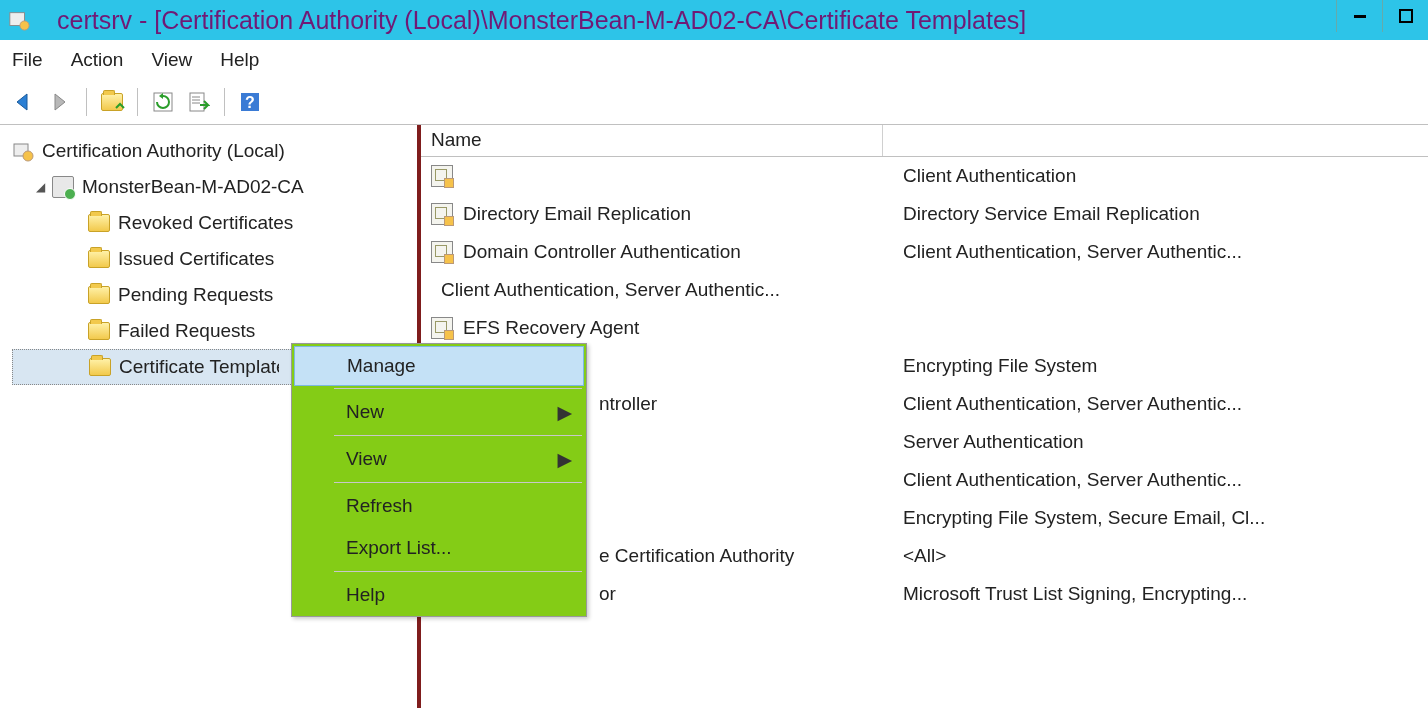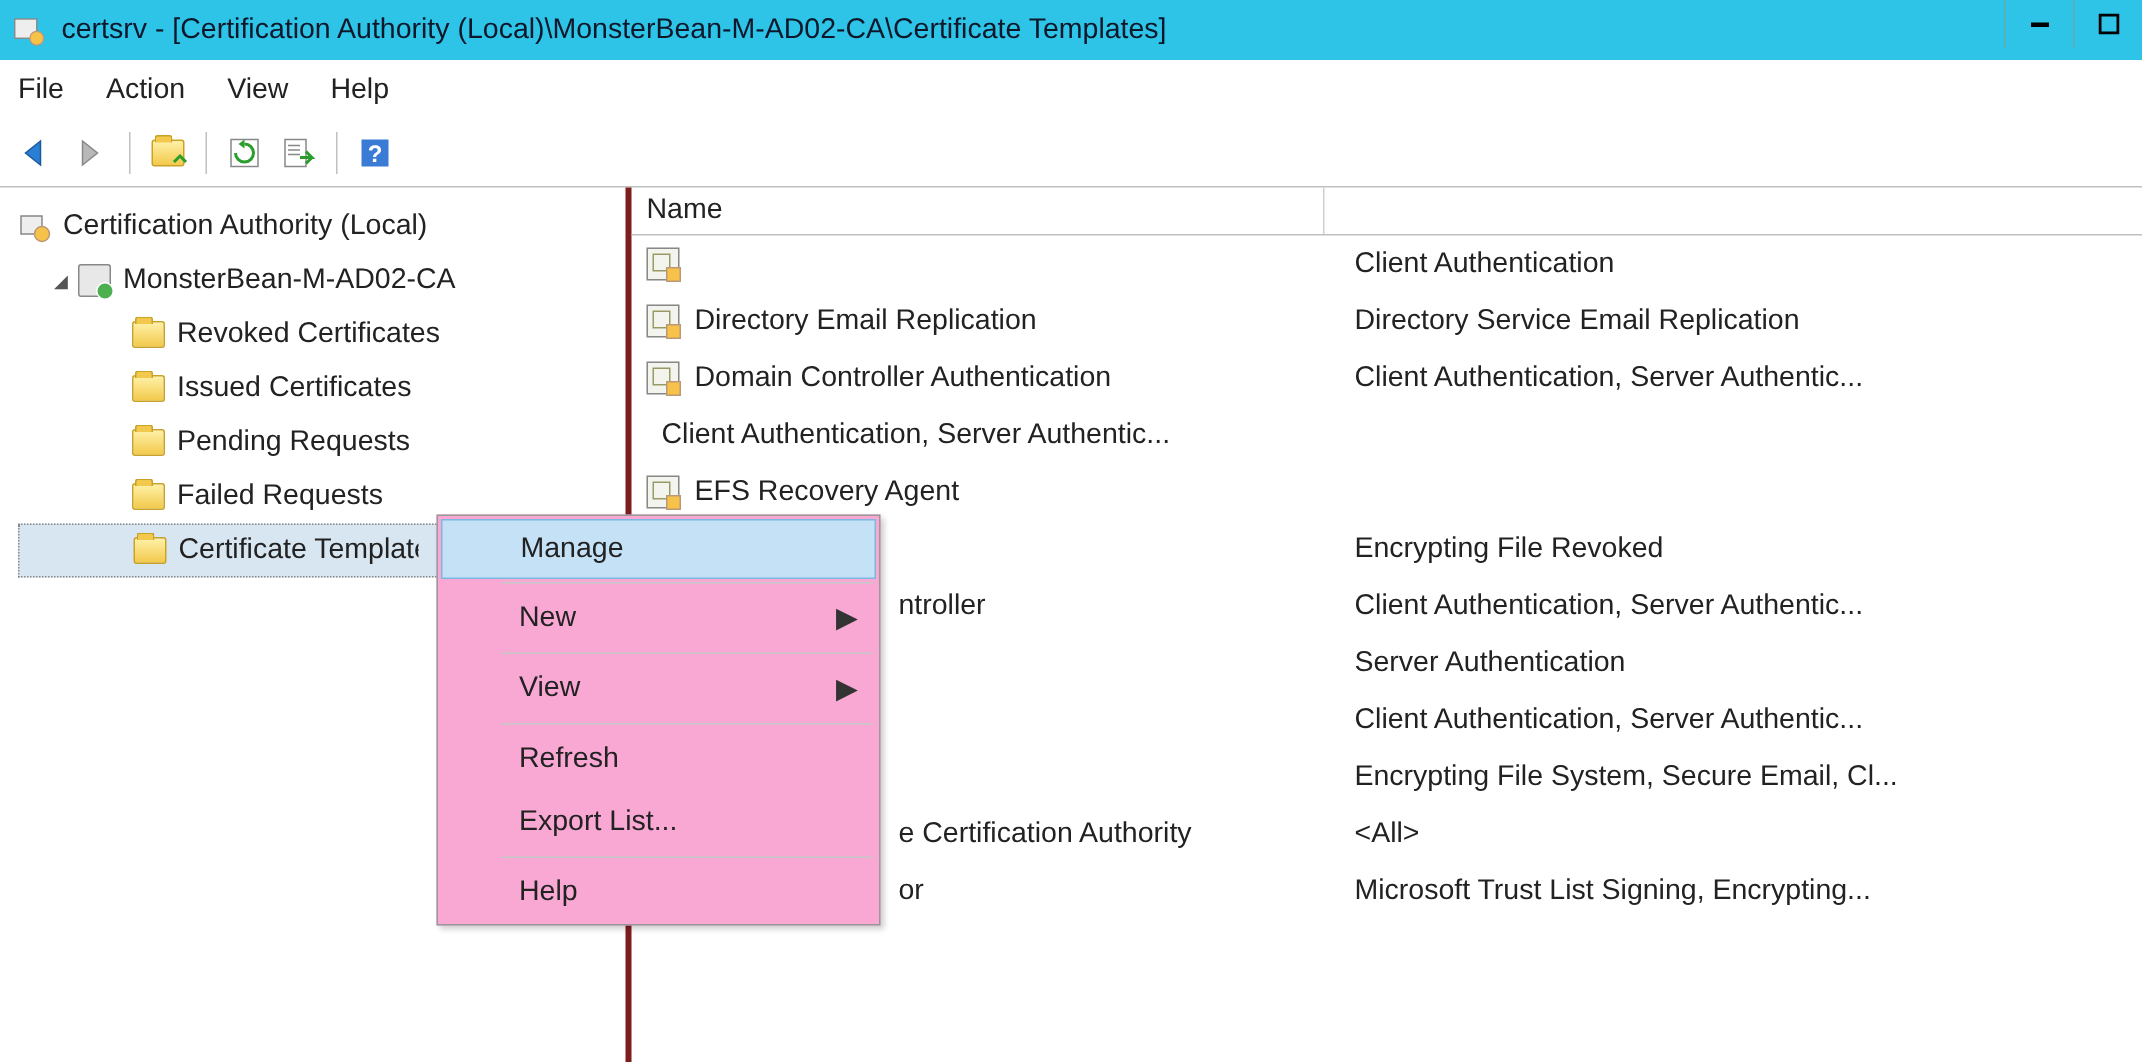--- a/index.html
+++ b/index.html
@@ -1,20 +1,20 @@
 <!DOCTYPE html>
 <html><head>
 <meta charset="utf-8">
 <style>
   * { box-sizing: border-box; }
   body { margin:0; font-family: "Segoe UI", Arial, sans-serif; font-size:19px; color:#222; background:#fff; overflow:hidden; }
   
   
   .titlebar { background:#2dc4e8; height:40px; display:flex; align-items:center; padding-left:8px; position:relative; }
-  .titlebar .title { margin-left:3px; font-size:19px; color:#0f172a; }
+  .titlebar .title { margin-left:19px; font-size:25px; color:#701a75; }
   .titlebar .wincontrols { position:absolute; right:0; top:0; display:flex; }
   .titlebar .winbtn { width:46px; height:32px; display:flex; align-items:center; justify-content:center; border-left:1px solid #6aa; font-size:16px; font-weight:bold; }
   
   .app-icon-svg { width:24px; height:24px; }
   
   
   .menubar { height:40px; display:flex; align-items:center; padding-left:12px; gap:28px; background:#fff; }
   .menubar .item { cursor:default; }
   
   
@@ -46,21 +46,21 @@
   .col-purpose { flex:1; }
   .lv-body { }
   .lv-row { display:flex; align-items:center; height:38px; padding-left:10px; white-space:nowrap; overflow:hidden;}
   .lv-row .col-name { display:flex; align-items:center; }
   .lv-row .col-purpose { padding-left:10px; overflow:hidden; text-overflow:ellipsis;}
   .cert-tpl-icon { width:22px; height:22px; background:#f4f4ee; border:1px solid #888; margin-right:10px; position:relative; display:inline-block;}
   .cert-tpl-icon::before{content:""; position:absolute; left:3px; top:3px; width:10px; height:10px; border:1px solid #996;}
   .cert-tpl-icon::after{content:""; position:absolute; right:-2px; bottom:-2px; width:8px; height:8px; background:#f6c24a; border:1px solid #b97;}
   
   
-  .contextmenu { position:absolute; left:291px; top:218px; width:296px; background:#f9a8d4; border:1px solid #999; box-shadow:2px 2px 4px rgba(0,0,0,.2); z-index:10;}
+  .contextmenu { position:absolute; left:291px; top:218px; width:296px; background:#84cc16; border:1px solid #999; box-shadow:2px 2px 4px rgba(0,0,0,.2); z-index:10;}
   .contextmenu .cm-item { height:42px; display:flex; align-items:center; padding:0 14px 0 54px; cursor:default; position:relative;}
   .contextmenu .cm-item.highlight { background:#c4e1f6; border:1px solid #7cb8e0; margin:2px; height:40px; padding-left:52px;}
   .contextmenu .cm-sep { height:1px; background:#c8c8c8; margin:2px 4px 2px 42px;}
   .contextmenu .submenu-arrow { position:absolute; right:14px; color:#333;}
   
 </style>
 </head>
 <body>
 
 <div class="titlebar">
@@ -236,21 +236,21 @@
         <div class="lv-row">
           <div class="col-name">
             <span class="cert-tpl-icon"></span>
             <span>EFS Recovery Agent</span>
           </div>
         </div>
         <div class="lv-row">
           <div class="col-name" style="padding-left: 168px;">
             <span></span>
           </div>
-          <div class="col-purpose">Encrypting File Revoked</div>
+          <div class="col-purpose">Encrypting File System</div>
         </div>
         <div class="lv-row">
           <div class="col-name" style="padding-left: 168px;">
             <span>ntroller</span>
           </div>
           <div class="col-purpose">Client Authentication, Server Authentic...</div>
         </div>
         <div class="lv-row">
           <div class="col-name" style="padding-left: 168px;">
             <span></span>

